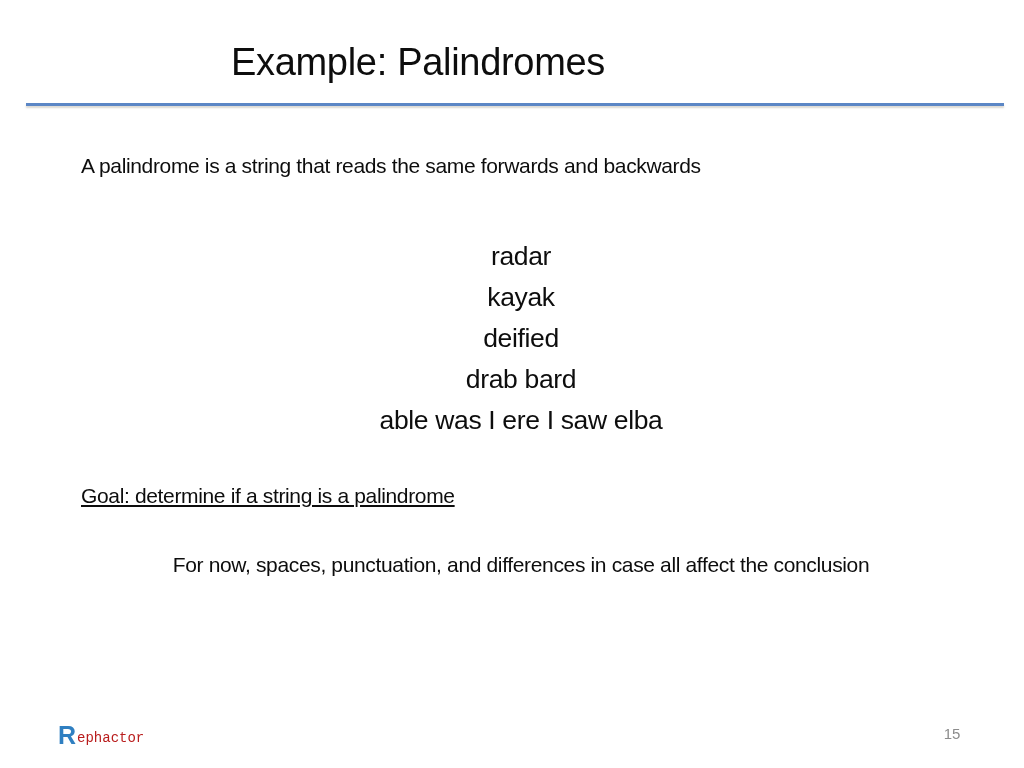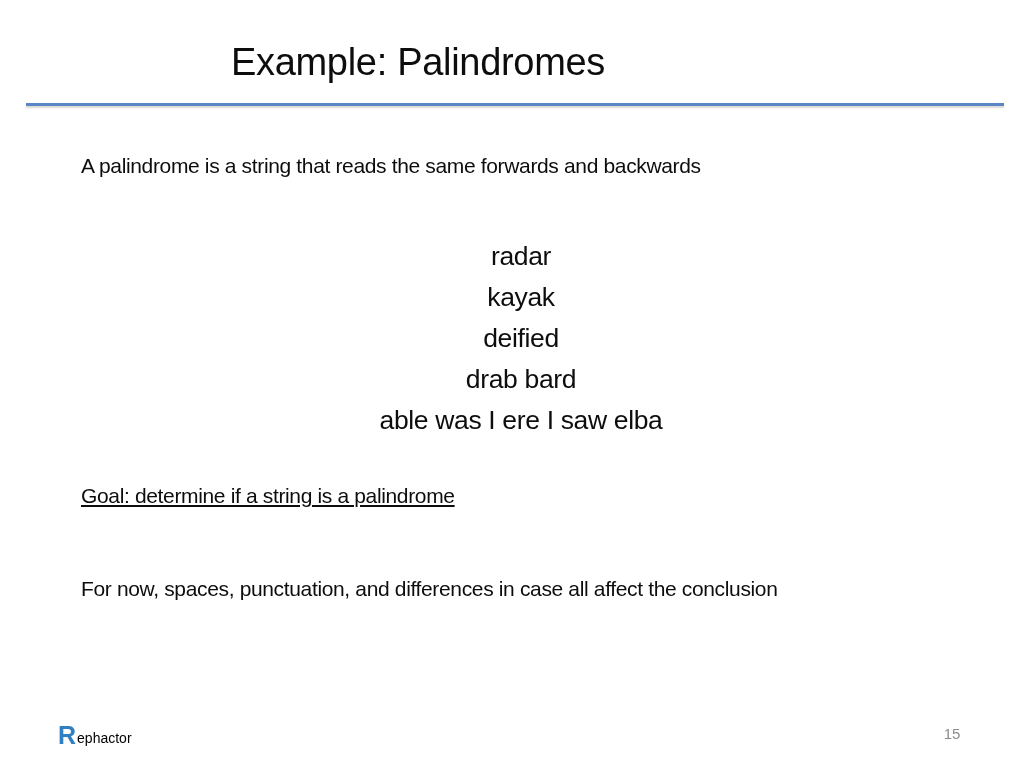--- a/index.html
+++ b/index.html
@@ -41,21 +41,21 @@
       left: 81px;
       width: 880px;
       font-size: 21px;
       line-height: 41px;
       letter-spacing: -0.35px;
       color: #0d0d0d;
       margin: 0;
     }
     .p-definition { top: 145px; }
     .p-goal { top: 475px; text-decoration: underline; }
-    .p-note { top: 568px; }
+    .p-note { top: 544px; text-align: center; }
     .examples {
       position: absolute;
       left: 0;
       width: 1042px;
       top: 236px;
       margin: 0;
       padding: 0;
       list-style: none;
       text-align: center;
       font-size: 26.5px;
@@ -77,24 +77,24 @@
       align-items: flex-end;
     }
     .logo-r {
       font-family: "Liberation Sans", sans-serif;
       font-weight: bold;
       font-size: 25px;
       line-height: 25px;
       color: #2f7fc1;
     }
     .logo-rest {
-      font-family: Liberation Sans, sans-serif;
+      font-family: Liberation Mono, monospace;
       font-size: 14px;
       line-height: 16px;
-      color: #000000;
+      color: #b91c1c;
       margin-left: 1px;
       padding-bottom: 2px;
       text-align: center;
     }
     .slide-number {
       position: absolute;
       left: 930px;
       width: 44px;
       top: 724px;
       text-align: center;

